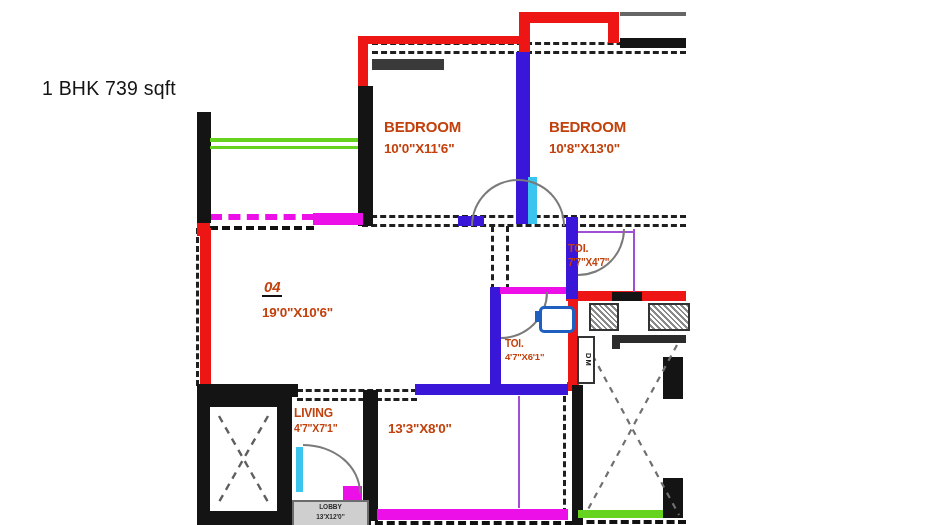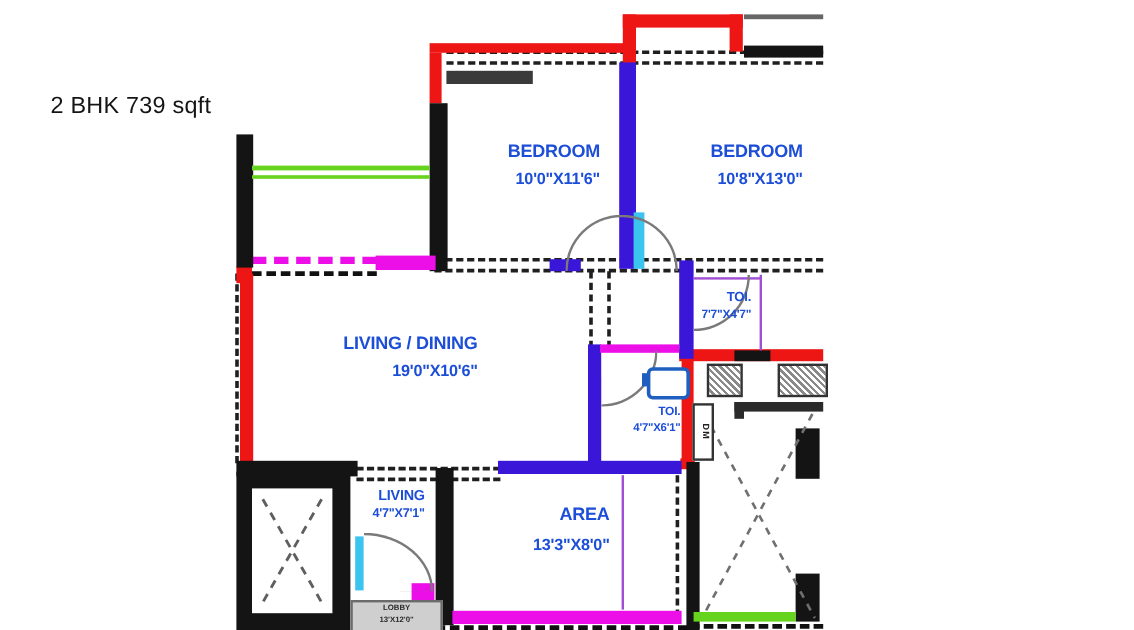--- a/index.html
+++ b/index.html
@@ -22,35 +22,35 @@
   .arc-q-bl{border-top:2px solid #7a7a7a;border-right:2px solid #7a7a7a;border-top-right-radius:100%;background:transparent;}
   
   .basin{border:3px solid #1e5fc0;border-radius:5px;background:#fff;}
   .hatch{border:2px solid #333;background:repeating-linear-gradient(45deg,#fff 0 2px,#8a8a8a 2px 4px);}
   .vtext{writing-mode:vertical-rl;font-size:7.5px;font-weight:bold;color:#222;text-align:center;
          border:2px solid #333;background:#fff;letter-spacing:1px;}
   .graybox{background:#cfcfcf;border:2px solid #6b6b6b;text-align:center;color:#2a2a2a;
            font-size:6.5px;font-weight:bold;line-height:1.5;overflow:hidden;}
   .inner-white{background:#fff;}
   
-  .lbl{position:absolute;text-align:right;color:#1d4ed8;letter-spacing:-.2px;z-index:6;}
+  .lbl{position:absolute;text-align:left;color:#c2410c;letter-spacing:-.2px;z-index:6;}
   .rname{font-weight:bold;font-size:15px;line-height:1.2;white-space:nowrap;}
   .rdims{font-weight:bold;font-size:13.5px;line-height:1.2;margin-top:5px;white-space:nowrap;}
   .unitno{display:inline-block;font-weight:bold;font-style:italic;font-size:15px;
           border-bottom:2px solid #111;padding:0 2px;margin-bottom:3px;}
   .md .rname{font-size:12px;} .md .rdims{font-size:10.5px;margin-top:2px;}
   .sm .rname{font-size:11px;} .sm .rdims{font-size:10px;margin-top:2px;}
   .xs .rname{font-size:10px;} .xs .rdims{font-size:9.5px;margin-top:1px;}
 </style>
 </head>
 <body>
 
 <div class="canvas">
 
-  <div class="title">2 BHK 739 sqft</div>
+  <div class="title">1 BHK 739 sqft</div>
 
   <div class="abs dh2" style="left:372px;top:42px;width:314px;"></div>
   <div class="abs dh2" style="left:362px;top:215px;width:324px;"></div>
   <div class="abs dh2" style="left:297px;top:389px;width:120px;"></div>
   <div class="abs dv" style="left:196px;top:228px;height:158px;"></div>
   <div class="abs dv" style="left:491px;top:226px;height:64px;"></div>
   <div class="abs dv" style="left:506px;top:226px;height:64px;"></div>
   <div class="abs dv" style="left:563px;top:396px;height:118px;"></div>
   <div class="abs dhb" style="left:363px;top:521px;width:210px;"></div>
   <div class="abs dhb" style="left:575px;top:520px;width:111px;"></div>
@@ -136,36 +136,35 @@
     <div class="rname">BEDROOM</div>
     <div class="rdims">10'0"X11'6"</div>
   </div>
 
   <div class="lbl" style="left:549px;top:118px;width:120px;">
     <div class="rname">BEDROOM</div>
     <div class="rdims">10'8"X13'0"</div>
   </div>
 
   <div class="lbl" style="left:262px;top:278px;width:136px;">
-    <div class="rname">LIVING / DINING</div>
+    <div><span class="unitno">04</span></div>
     <div class="rdims">19'0"X10'6"</div>
   </div>
 
   <div class="lbl sm" style="left:568px;top:242px;width:58px;">
     <div class="rname">TOI.</div>
     <div class="rdims">7'7"X4'7"</div>
   </div>
 
   <div class="lbl xs" style="left:505px;top:338px;width:62px;">
     <div class="rname">TOI.</div>
     <div class="rdims">4'7"X6'1"</div>
   </div>
 
   <div class="lbl" style="left:388px;top:413px;width:120px;">
-    <div class="rname" style="margin-top:7px;">AREA</div>
     <div class="rdims" style="margin-top:8px;">13'3"X8'0"</div>
   </div>
 
   <div class="lbl md" style="left:294px;top:406px;width:60px;">
     <div class="rname">LIVING</div>
     <div class="rdims">4'7"X7'1"</div>
   </div>
 
 </div>
 

